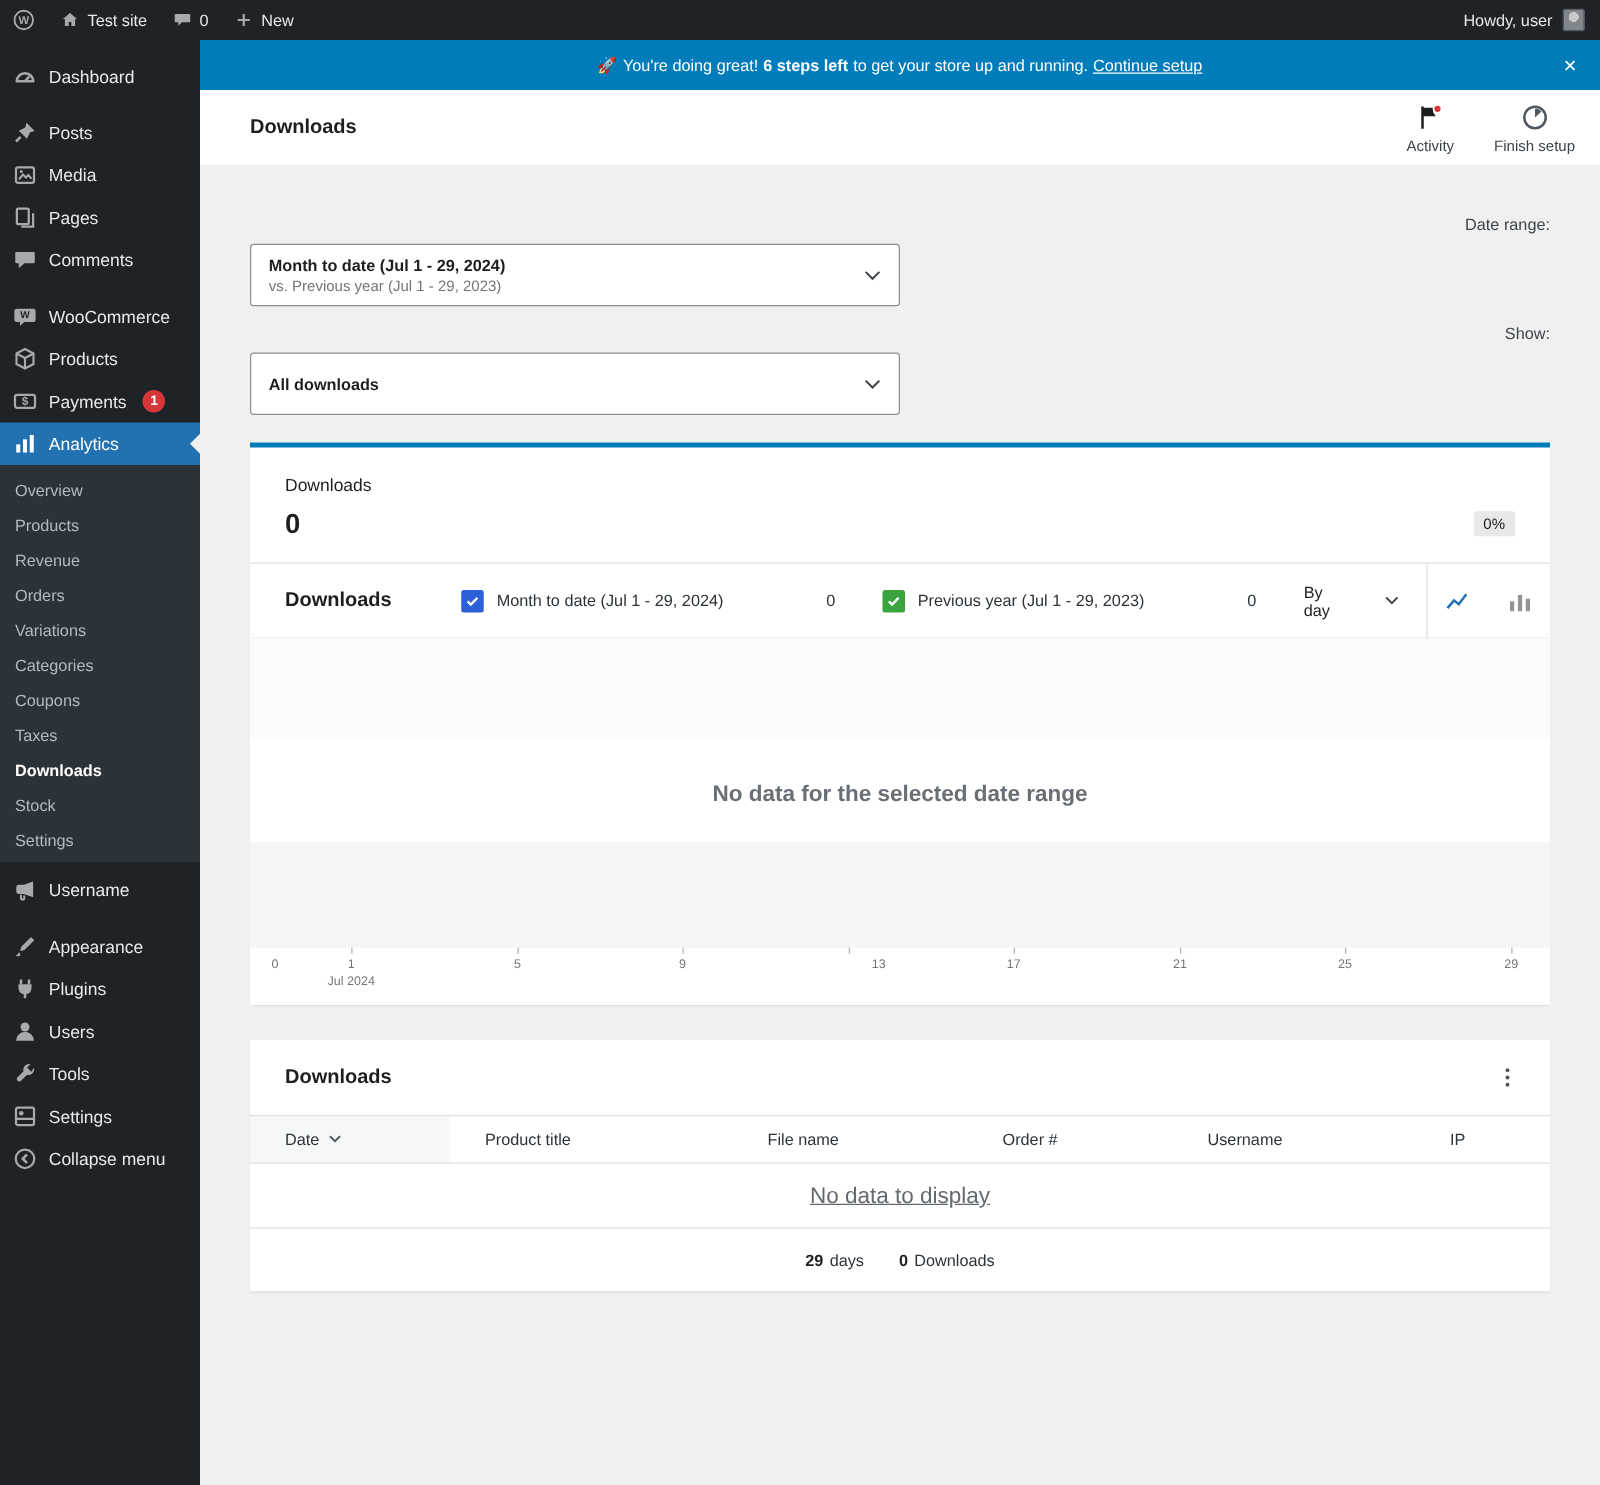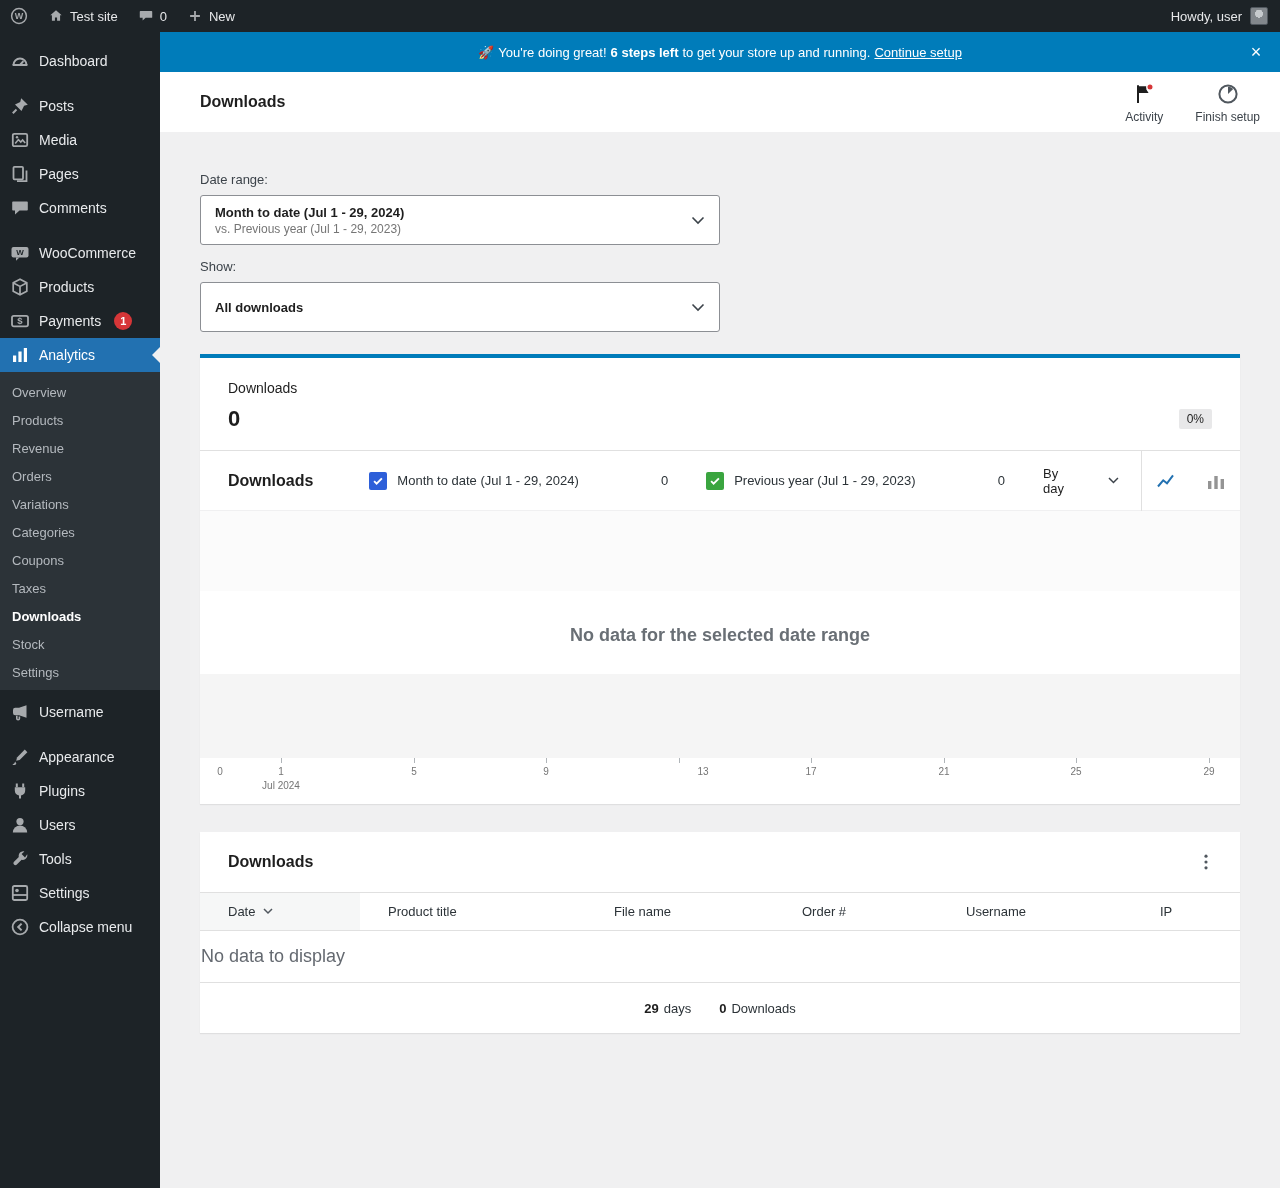--- a/index.html
+++ b/index.html
@@ -50,21 +50,21 @@
 
   #page-header { height:60px; background:#fff; display:flex; align-items:center; padding-left:40px; }
   .ph-title { font-size:16px; font-weight:600; color:#1e1e1e; }
   .ph-actions { margin-left:auto; display:flex; padding-right:4px; }
   .ph-btn { padding:0 16px; height:60px; display:flex; flex-direction:column; align-items:center;
     justify-content:center; gap:3px; font-size:12px; color:#3c434a; cursor:pointer; }
   .ph-btn .ph-ico { height:26px; display:flex; align-items:center; }
 
   #main { padding:40px 40px 0; }
 
-  .field-label { font-size:13px; color:#3c434a; margin-bottom:8px; }
+  .field-label { font-size:13px; color:#3c434a; margin-bottom:8px;text-align:right; }
   .select-box { width:520px; height:50px; background:#fff; border:1px solid #8c8f94; border-radius:3px;
     display:flex; align-items:center; padding:0 14px; cursor:pointer; }
   .select-box .chev { margin-left:auto; }
   .sb-line1 { font-size:13px; font-weight:600; color:#1e1e1e; }
   .sb-line2 { font-size:12px; color:#757575; margin-top:2px; }
   .show-row { margin-top:14px; }
 
   .card { background:#fff; box-shadow:0 1px 1px rgba(0,0,0,.07); }
 
   #chart-card { margin-top:22px; border-top:4px solid #007cba; }
@@ -102,21 +102,21 @@
   .table-header { height:60px; display:flex; align-items:center; padding:0 16px 0 28px; }
   .table-title { font-size:16px; font-weight:600; }
   .menu-btn { margin-left:auto; width:36px; height:36px; display:flex; align-items:center;
     justify-content:center; cursor:pointer; color:#50575e; }
 
   table { width:100%; border-collapse:collapse; table-layout:fixed; }
   thead th { border-top:1px solid #e0e0e0; border-bottom:1px solid #e0e0e0; height:38px;
     font-size:13px; font-weight:normal; color:#2c3338; text-align:left; padding:0; }
   th.col-date { background:#f6f7f7; }
   .th-inner { display:flex; align-items:center; gap:8px; padding-left:28px; }
-  td.empty-cell { font-size:18px; color:#646970; height:52px; border-bottom:1px solid #e0e0e0; }
+  td.empty-cell { text-align:center; font-size:18px; color:#646970; height:52px; border-bottom:1px solid #e0e0e0;text-decoration:underline; }
 
   .table-footer { height:50px; display:flex; align-items:center; justify-content:center; gap:28px;
     font-size:13px; color:#2c3338; }
   .table-footer .grp { display:flex; gap:5px; }
   .table-footer strong { font-weight:bold; color:#1e1e1e; }
 </style>
 </head>
 <body>
 
 <div id="adminbar">

